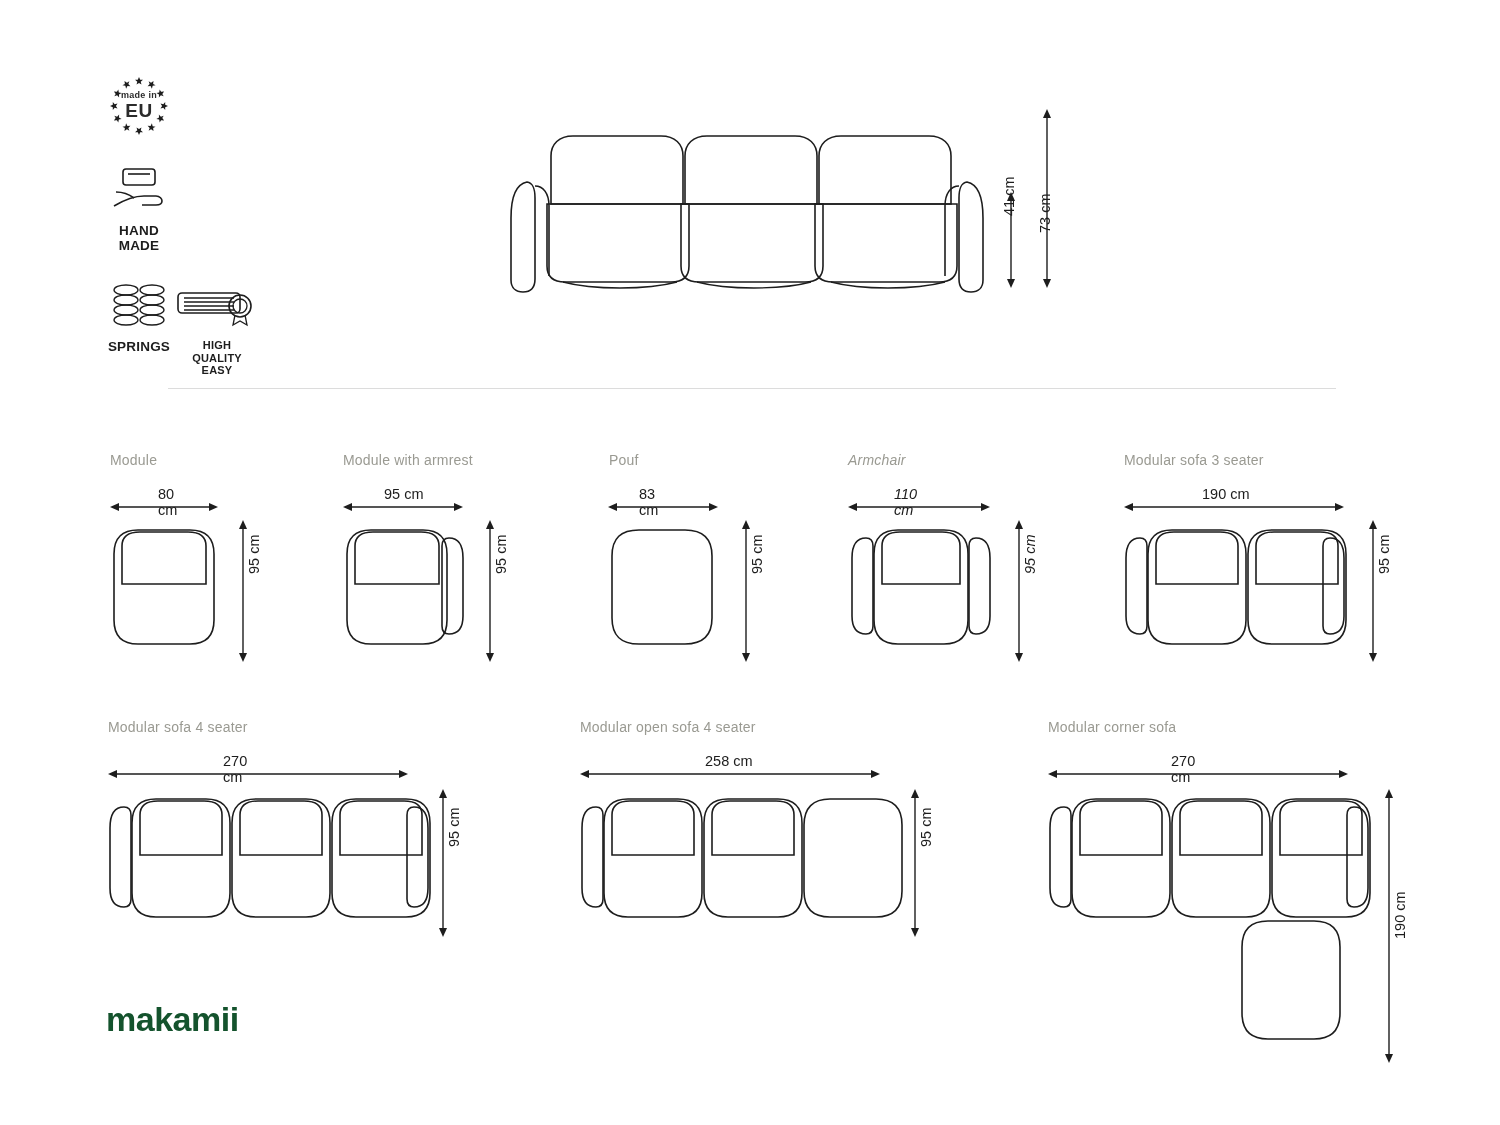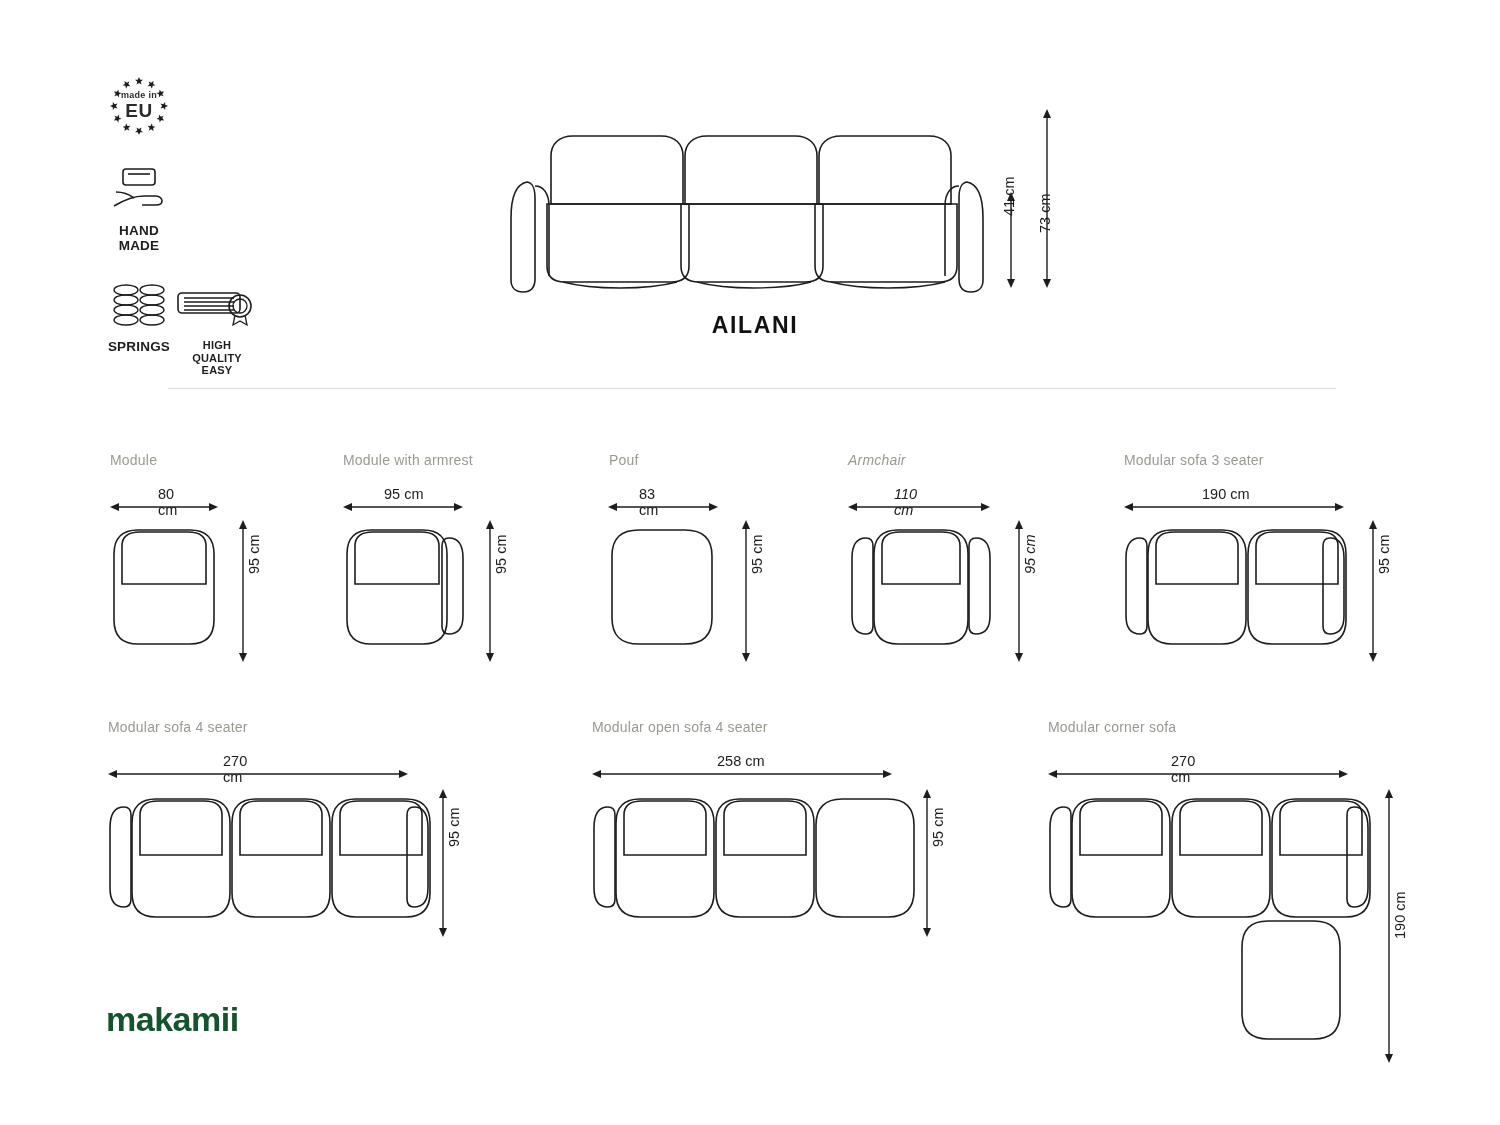--- a/index.html
+++ b/index.html
@@ -194,21 +194,20 @@
     <div class="dim-txt" style="position:absolute;left:496px;top:96px;transform:rotate(-90deg);transform-origin:left top;white-space:nowrap;">41 cm</div>
 
     <svg style="position:absolute;left:528px;top:-13px;" width="40" height="183">
       <line class="arw" x1="14" y1="8" x2="14" y2="175"></line>
       <polygon class="arwh" points="14,2 10,11 18,11"></polygon>
       <polygon class="arwh" points="14,181 10,172 18,172"></polygon>
     </svg>
     <div class="dim-txt" style="position:absolute;left:532px;top:113px;transform:rotate(-90deg);transform-origin:left top;white-space:nowrap;">73 cm</div>
   </div>
 
-  <div class="hero-title">AILANI</div>
 
   <div class="divider"></div>
 
   <div class="variant" style="left:110px;top:452px;">
     <div class="v-label">Module</div>
     <div class="dim-txt" style="position:absolute;left:48px;top:34px;">80 cm</div>
     <svg style="position:absolute;left:-2px;top:42px;" width="118" height="26">
       <line class="arw" x1="8" y1="13" x2="104" y2="13"></line>
       <polygon class="arwh" points="2,13 11,9 11,17"></polygon>
       <polygon class="arwh" points="110,13 101,9 101,17"></polygon>
@@ -330,21 +329,21 @@
       <path class="ln" d="M308 16 c9 0 14 7 14 21 v60 c0 13 -5 19 -14 19 c-5 0 -7 -3 -7 -8 V24 c0 -5 2 -8 7 -8 z"></path>
     </svg>
     <svg style="position:absolute;left:322px;top:68px;" width="26" height="152">
       <line class="arw" x1="13" y1="8" x2="13" y2="144"></line>
       <polygon class="arwh" points="13,2 9,11 17,11"></polygon>
       <polygon class="arwh" points="13,150 9,141 17,141"></polygon>
     </svg>
     <div class="dim-txt" style="position:absolute;left:338px;top:128px;transform:rotate(-90deg);transform-origin:left top;white-space:nowrap;">95 cm</div>
   </div>
 
-  <div class="variant" style="left:580px;top:719px;margin-left:12px;">
+  <div class="variant" style="left:580px;top:719px;">
     <div class="v-label">Modular open sofa 4 seater</div>
     <div class="dim-txt" style="position:absolute;left:125px;top:34px;">258 cm</div>
     <svg style="position:absolute;left:-2px;top:42px;" width="310" height="26">
       <line class="arw" x1="8" y1="13" x2="296" y2="13"></line>
       <polygon class="arwh" points="2,13 11,9 11,17"></polygon>
       <polygon class="arwh" points="302,13 293,9 293,17"></polygon>
     </svg>
     <svg style="position:absolute;left:-2px;top:72px;" width="310" height="150">
       <path class="ln" d="M26 32 c0 -16 8 -24 24 -24 h50 c16 0 24 8 24 24 v70 c0 16 -8 24 -24 24 H50 c-16 0 -24 -8 -24 -24 z"></path>
       <path class="ln" d="M34 24 c0 -10 6 -14 18 -14 h46 c12 0 18 4 18 14 v40 H34 z"></path>

